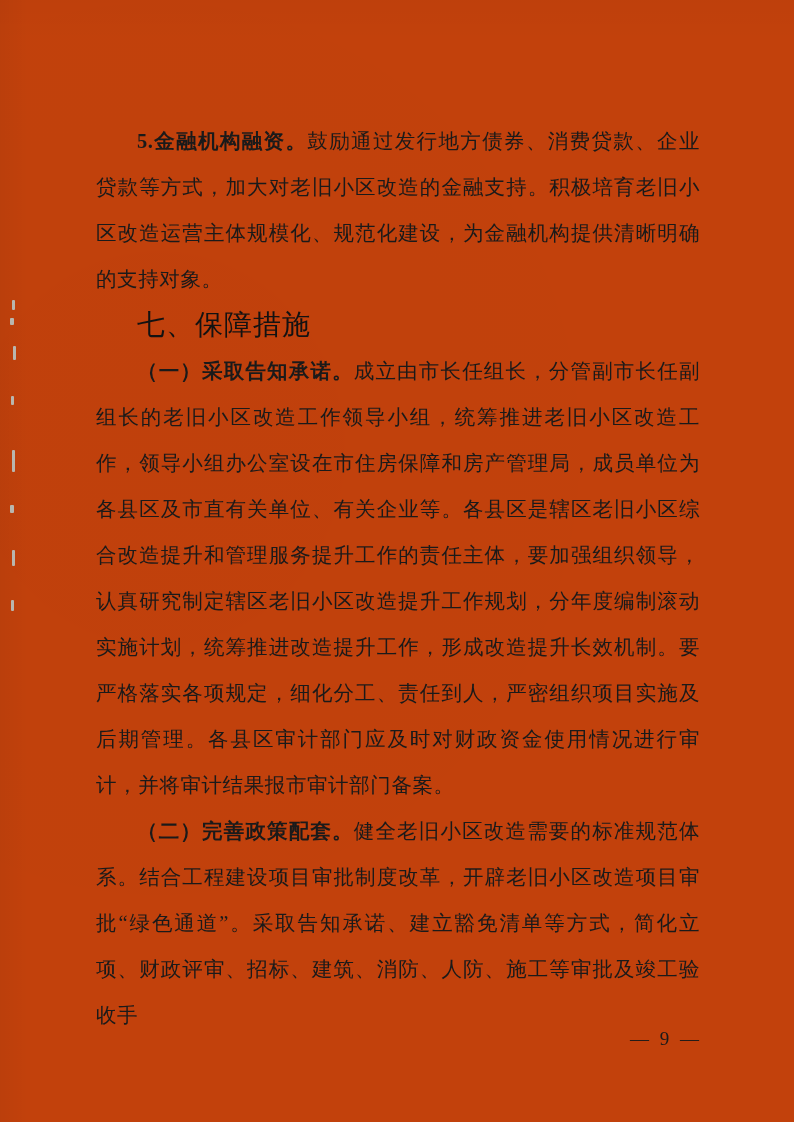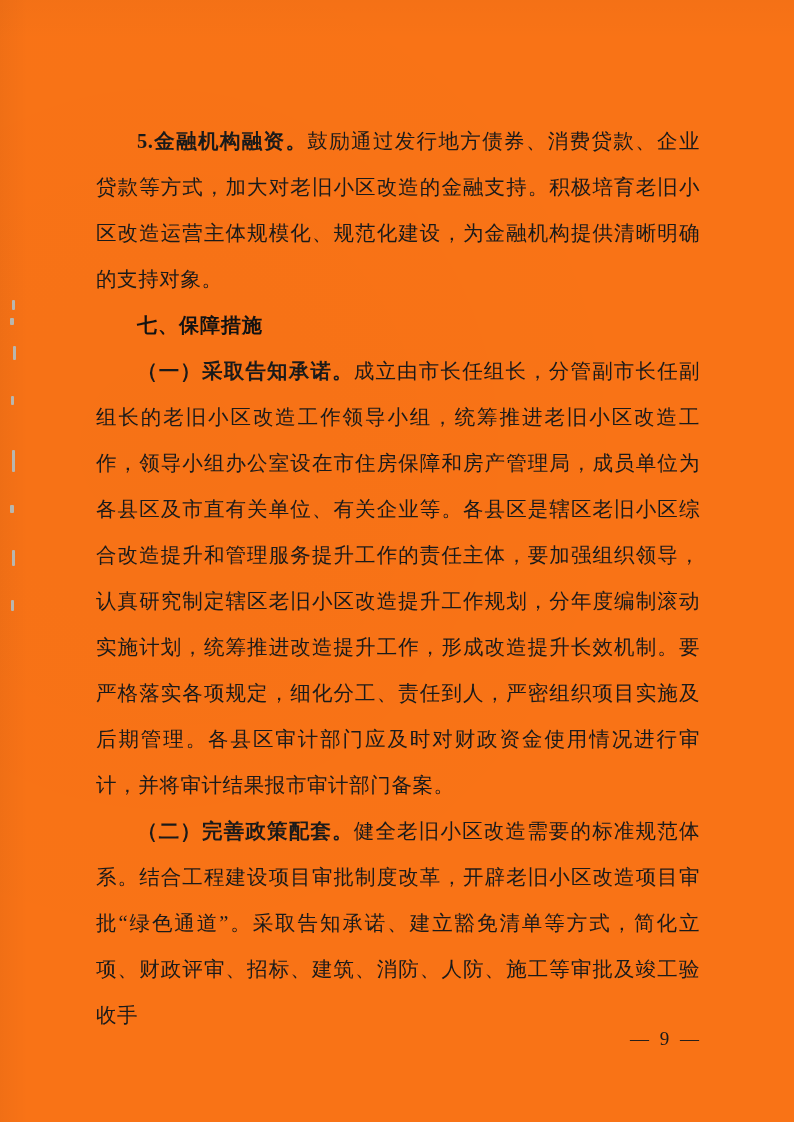--- a/index.html
+++ b/index.html
@@ -8,21 +8,21 @@
     background: #ffffff;
   }
   body {
     font-family: "Liberation Serif", "DejaVu Serif", serif;
   }
   .page {
     position: relative;
     width: 794px;
     height: 1122px;
     margin: 0 auto;
-    background: #f97316;
+    background: #c2410c;
     overflow: hidden;
   }
   
   .paper-tint {
     position: absolute;
     inset: 0;
     background:
       linear-gradient(90deg, rgba(0,0,0,0.035) 0px, rgba(0,0,0,0.0) 28px),
       linear-gradient(180deg, rgba(0,0,0,0.02) 0px, rgba(0,0,0,0) 40px),
       radial-gradient(ellipse at 20% 40%, rgba(0,0,0,0.012), rgba(0,0,0,0) 60%);
@@ -59,22 +59,22 @@
     font-family: "Liberation Serif", "DejaVu Serif", serif;
   }
   p.indent {
     text-indent: 41px;
   }
   .bold-run {
     font-weight: bold;
   }
   .heading {
     margin: 0;
-    font-size: 20px;
-    font-weight: bold;
+    font-size: 28px;
+    font-weight: normal;
     line-height: 46px;
     letter-spacing: 1px;
     text-indent: 41px;
     color: #121212;
   }
   .page-number {
     position: absolute;
     right: 92px;
     bottom: 72px;
     font-size: 19px;

